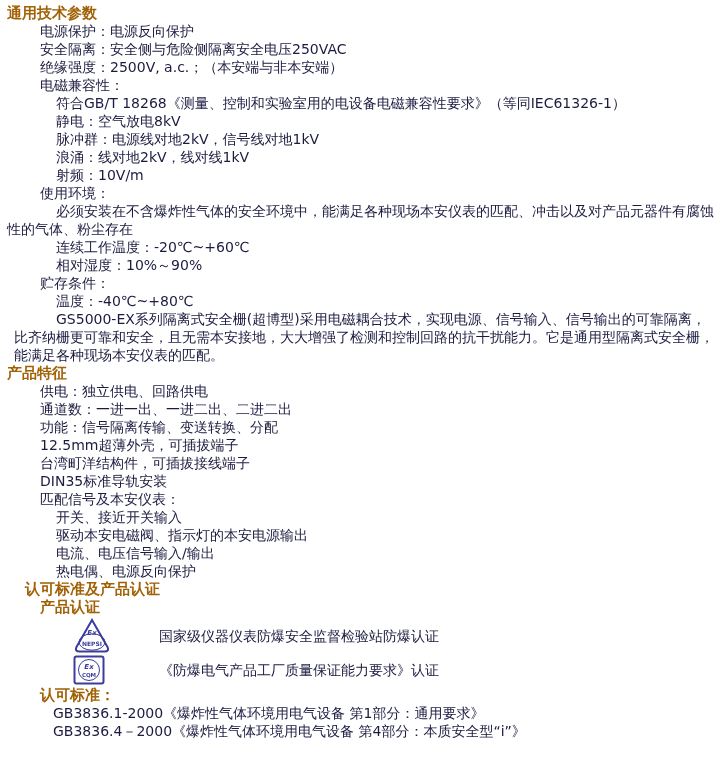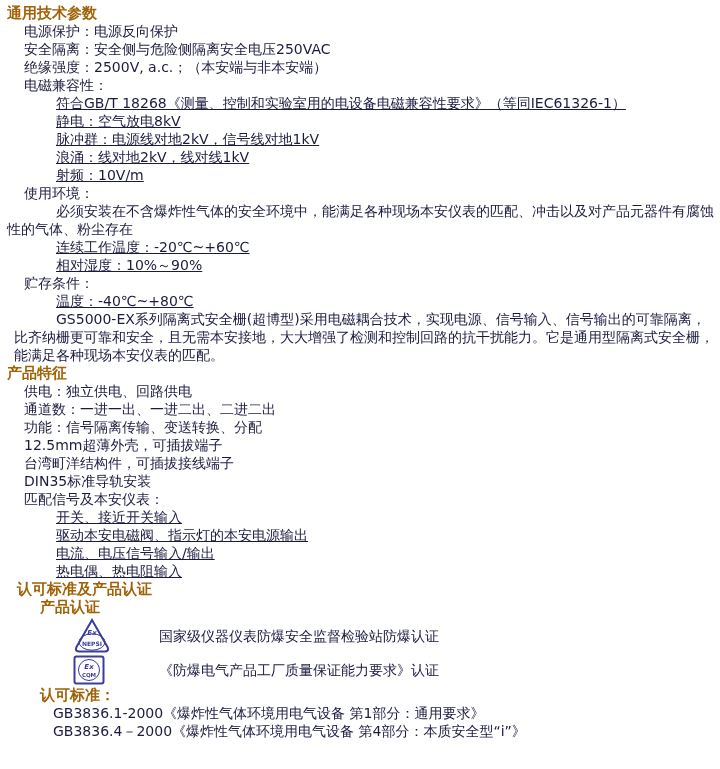--- a/index.html
+++ b/index.html
@@ -5,25 +5,25 @@
   html,body{margin:0;padding:0;background:#ffffff;}
   body{
     width:720px;height:769px;overflow:hidden;
     font-family:"DejaVu Sans","Liberation Sans",sans-serif;
     font-size:14px;line-height:18px;color:#1b1b40;
   }
   .page{padding-top:4px;}
   .line{white-space:nowrap;height:18px;}
   .h{font-weight:bold;color:#a16207;font-size:15px;}
   .x7{padding-left:7px;}
-  .x17{padding-left:17px;}
+  .x17{padding-left:25px;}
   .x31{padding-left:40px;}
-  .x40{padding-left:24px;}
+  .x40{padding-left:40px;}
   .x45{padding-left:53px;}
-  .x56{padding-left:56px;text-decoration:underline;}
+  .x56{padding-left:56px;}
   .wrap{white-space:normal;height:auto;}
   .env-note{padding-left:7px;text-indent:49px;}
   .intro{padding-left:14px;padding-right:2px;text-indent:42px;}
   .cert-row{display:flex;align-items:center;padding-left:64px;margin-left:9px;}
   .cert-row-1{height:36px;margin-top:2px;}
   .cert-row-2{height:32px;}
   .cert-badge{flex:0 0 40px;display:flex;align-items:center;}
   .cert-text{margin-left:46px;white-space:nowrap;}
   svg text{font-family:"DejaVu Sans","Liberation Sans",sans-serif;fill:#3c3c9e;}
 </style>
@@ -54,21 +54,21 @@
   <div class="line x40">供电：独立供电、回路供电</div>
   <div class="line x40">通道数：一进一出、一进二出、二进二出</div>
   <div class="line x40">功能：信号隔离传输、变送转换、分配</div>
   <div class="line x40">12.5mm超薄外壳，可插拔端子</div>
   <div class="line x40">台湾町洋结构件，可插拔接线端子</div>
   <div class="line x40">DIN35标准导轨安装</div>
   <div class="line x40">匹配信号及本安仪表：</div>
   <div class="line x56">开关、接近开关输入</div>
   <div class="line x56">驱动本安电磁阀、指示灯的本安电源输出</div>
   <div class="line x56">电流、电压信号输入/输出</div>
-  <div class="line x56">热电偶、热电阻输入</div>
+  <div class="line x56">热电偶、电源反向保护</div>
 
   <div class="line h x17">认可标准及产品认证</div>
   <div class="line h x31">产品认证</div>
 
   <div class="cert-row cert-row-1">
     <span class="cert-badge">
       <svg width="38" height="36" viewBox="0 0 38 36">
         <path d="M19 2 L34.5 29 Q36.5 33.5 31.5 33.5 L6.5 33.5 Q1.5 33.5 3.5 29 Z" fill="none" stroke="#3c3c9e" stroke-width="2"></path>
         <ellipse cx="19" cy="24" rx="13" ry="8.2" fill="none" stroke="#3c3c9e" stroke-width="1"></ellipse>
         <text x="19" y="17" font-size="7" text-anchor="middle" font-style="italic" font-weight="bold">Ex</text>

